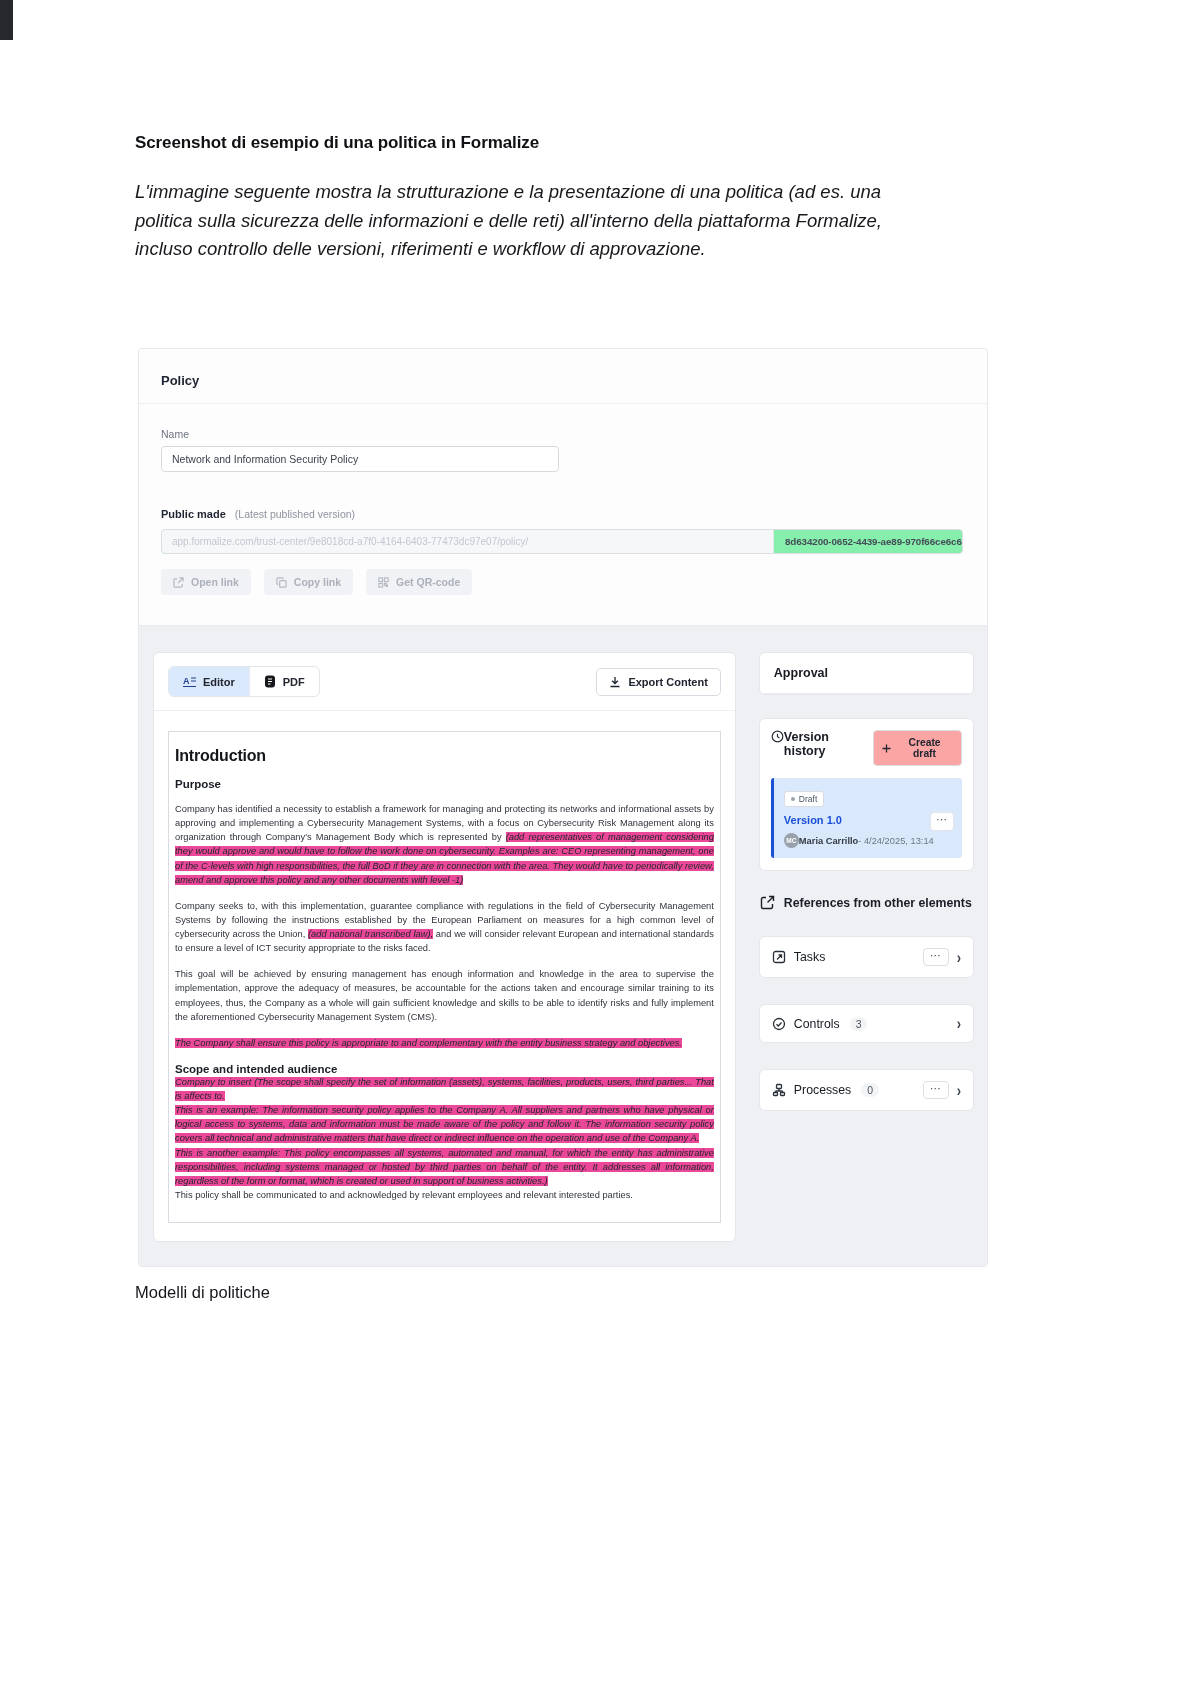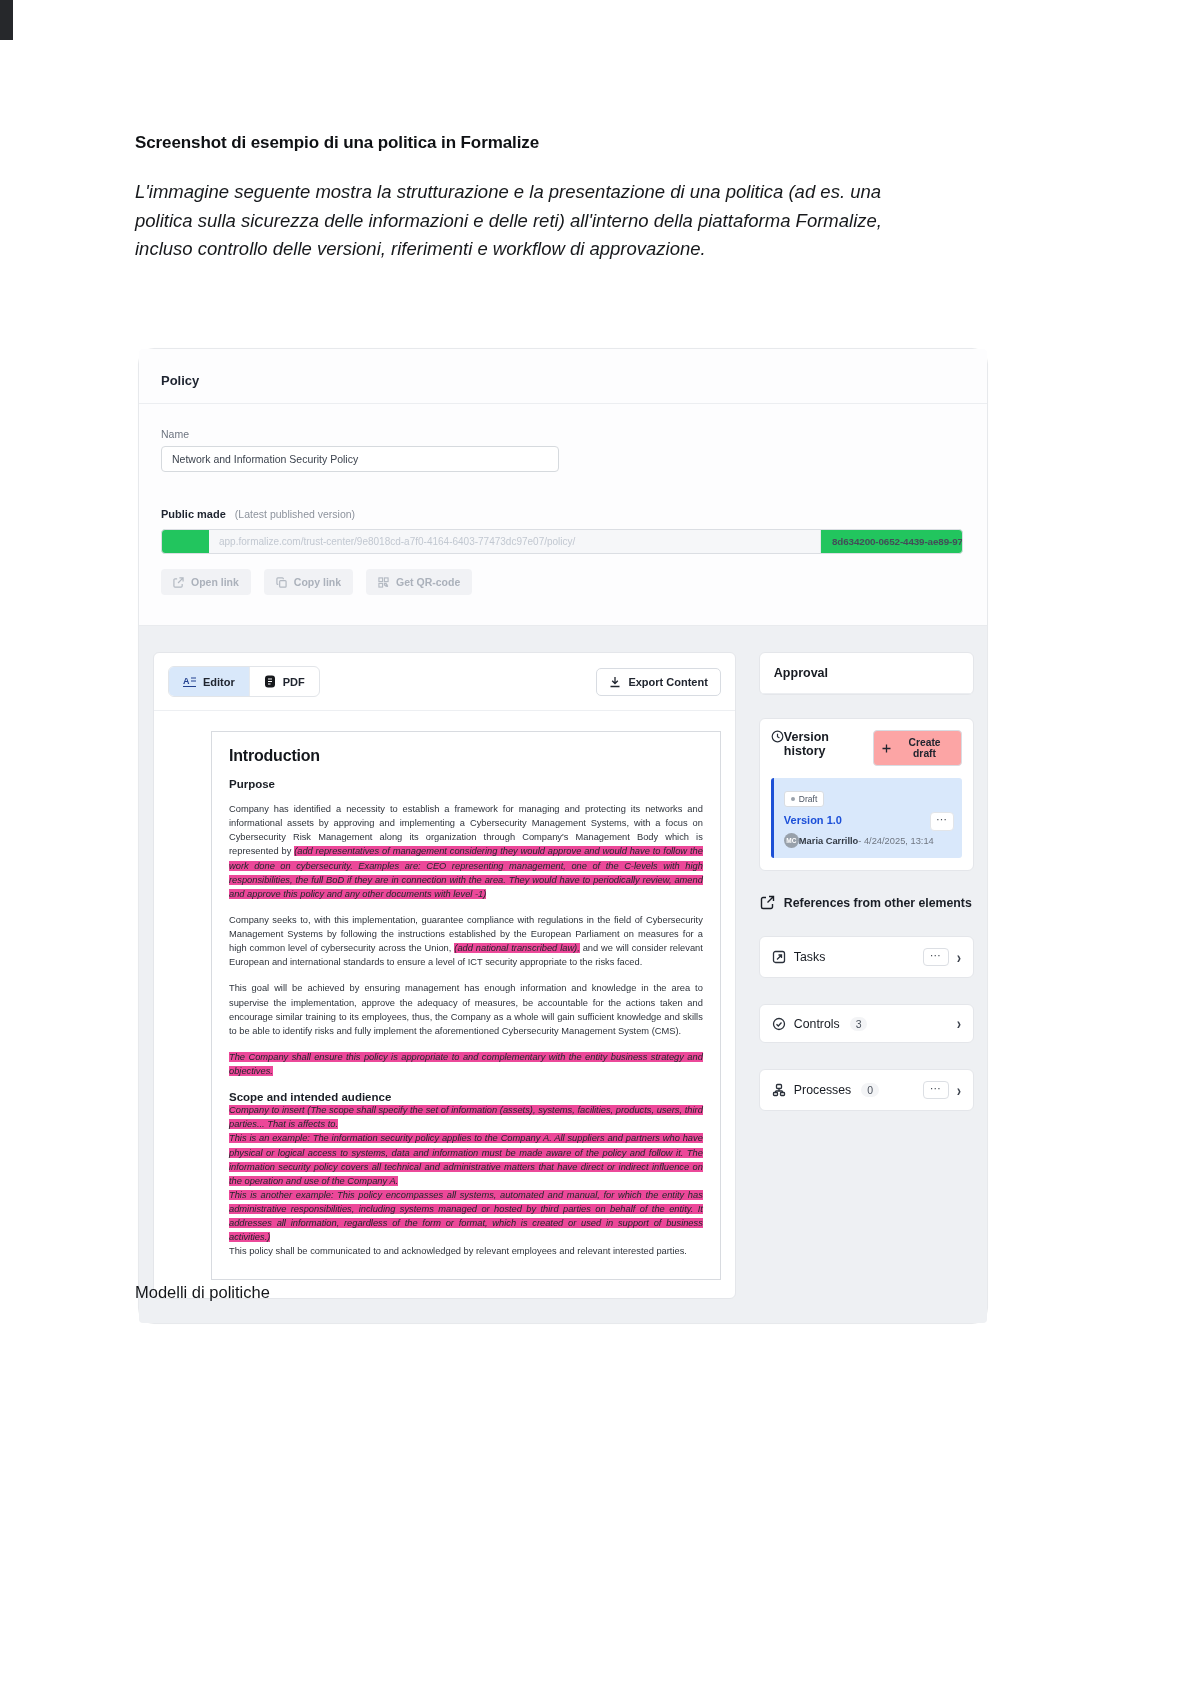--- a/index.html
+++ b/index.html
@@ -9,32 +9,32 @@
     font-family:"Liberation Sans", sans-serif; color:#15181d;
   }
   .scan-artifact { position:absolute; left:0; top:0; width:13px; height:40px; background:#26282b; }
 
   .doc-heading { position:absolute; left:135px; top:133px; font-size:17px; font-weight:700; color:#0f1114; letter-spacing:-0.1px; }
   .doc-intro { position:absolute; left:135px; top:178px; width:808px; font-size:18.5px; font-style:italic; line-height:28.5px; color:#17191c; }
   .footer-heading { position:absolute; left:135px; top:1283px; font-size:16.5px; color:#14161a; }
 
   
   .shot { position:absolute; left:138px; top:348px; width:850px; background:#fdfdfe;
-          border:1px solid #e7e9ec; border-radius:16px; box-shadow:0 0 1px rgba(0,0,0,.04); }
+          border:1px solid #e7e9ec; border-radius:4px; box-shadow:0 0 1px rgba(0,0,0,.04); }
 
   .policy-sec { padding:24px 22px 30px; background:#fdfdfe; border-radius:4px 4px 0 0; }
   .policy-title { font-size:13px; font-weight:700; color:#1e2430; }
   .policy-divider { border-bottom:1px solid #eceef1; margin:15px -22px 0; }
   .field-label { margin-top:24px; font-size:10.5px; color:#6d7480; }
   .name-input { display:block; margin-top:6px; width:398px; height:26px; border:1px solid #d6dade; border-radius:4px;
                 padding:0 10px; font-size:10.5px; color:#3c434e; background:#fff; font-family:"Liberation Sans",sans-serif; }
   .pl-row { margin-top:36px; font-size:11px; }
   .pl-label { font-weight:700; color:#1e2430; }
   .pl-note { color:#8d939d; font-size:10.5px; margin-left:6px; }
-  .url-box { margin-top:9px; width:802px; height:25px; display:flex; border:1px solid #dbdee3; border-radius:4px; overflow:hidden; background:#22c55e;padding-left:47px; }
+  .url-box { margin-top:9px; width:802px; height:25px; display:flex; border:1px solid #dbdee3; border-radius:4px; overflow:hidden; background:#86efac; }
   .url-prefix { flex:0 0 612px; background:#f6f7f9; border-right:1px solid #e4e7ea; color:#c2c8d1; font-size:10px;
                 line-height:23px; padding:0 10px; white-space:nowrap; overflow:hidden; filter:blur(0.55px); }
   .url-id { flex:1; color:#444c58; font-weight:700; font-size:9.8px; line-height:23px; padding:0 11px; letter-spacing:-0.1px; white-space:nowrap; }
   .link-btns { margin-top:15px; display:flex; gap:13px; }
   .link-btn { display:inline-flex; align-items:center; gap:7px; background:#f1f2f5; border:none; border-radius:4px;
               padding:7px 12px; font-size:10.5px; font-weight:600; color:#abb1bb; font-family:"Liberation Sans",sans-serif; }
   .link-btn svg { stroke:#b3b9c2; }
 
   .content-sec { background:#eef0f3; border-top:1px solid #e9ebee; border-radius:0 0 4px 4px;
                  padding:26px 13px 24px 14px; display:flex; gap:23px; align-items:flex-start; }
@@ -42,21 +42,21 @@
   
   .editor-panel { width:585px; background:#fff; border:1px solid #e4e6ea; border-radius:6px; padding:13px 14px 18px; }
   .toolbar { display:flex; align-items:center; margin:0 -14px; padding:0 14px 13px; border-bottom:1px solid #edeff2; }
   .tabs { display:inline-flex; border:1px solid #e2e5e9; border-radius:6px; overflow:hidden; background:#fff; }
   .tab { display:flex; align-items:center; gap:7px; padding:8px 14px; font-size:11px; font-weight:600; color:#20252f; cursor:default; }
   .tab.active { background:#d9e8fa; }
   .tab + .tab { border-left:1px solid #e7eaee; }
   .export-btn { margin-left:auto; display:inline-flex; align-items:center; gap:7px; background:#fff; border:1px solid #d8dce2;
                 border-radius:5px; padding:7px 12px; font-size:11px; font-weight:600; color:#20252f; font-family:"Liberation Sans",sans-serif; }
 
-  .doc-box { margin-top:20px; border:1px solid #d8dbe0; background:#fff; padding:15px 17px 20px;margin-left:43px; }
+  .doc-box { margin-top:20px; border:1px solid #d8dbe0; background:#fff; padding:15px 6px 20px; }
   .db-h1 { font-size:16px; font-weight:700; color:#14171c; letter-spacing:-0.2px; }
   .db-h2 { margin-top:13px; font-size:11.5px; font-weight:700; color:#1a1e25; }
   .db-p  { margin-top:12px; font-size:9.3px; line-height:1.52; color:#2e333b; text-align:justify; }
   .db-pt { margin-top:0;  font-size:9.3px; line-height:1.52; color:#2e333b; text-align:justify; }
   .hl { background:#ec4899; font-style:italic; font-weight:400; color:#23262c; }
 
   
   .sidebar { width:216px; display:flex; flex-direction:column; }
   .card { background:#fff; border:1px solid #e4e6ea; border-radius:6px; }
   .approval-card { margin-bottom:23px; }

